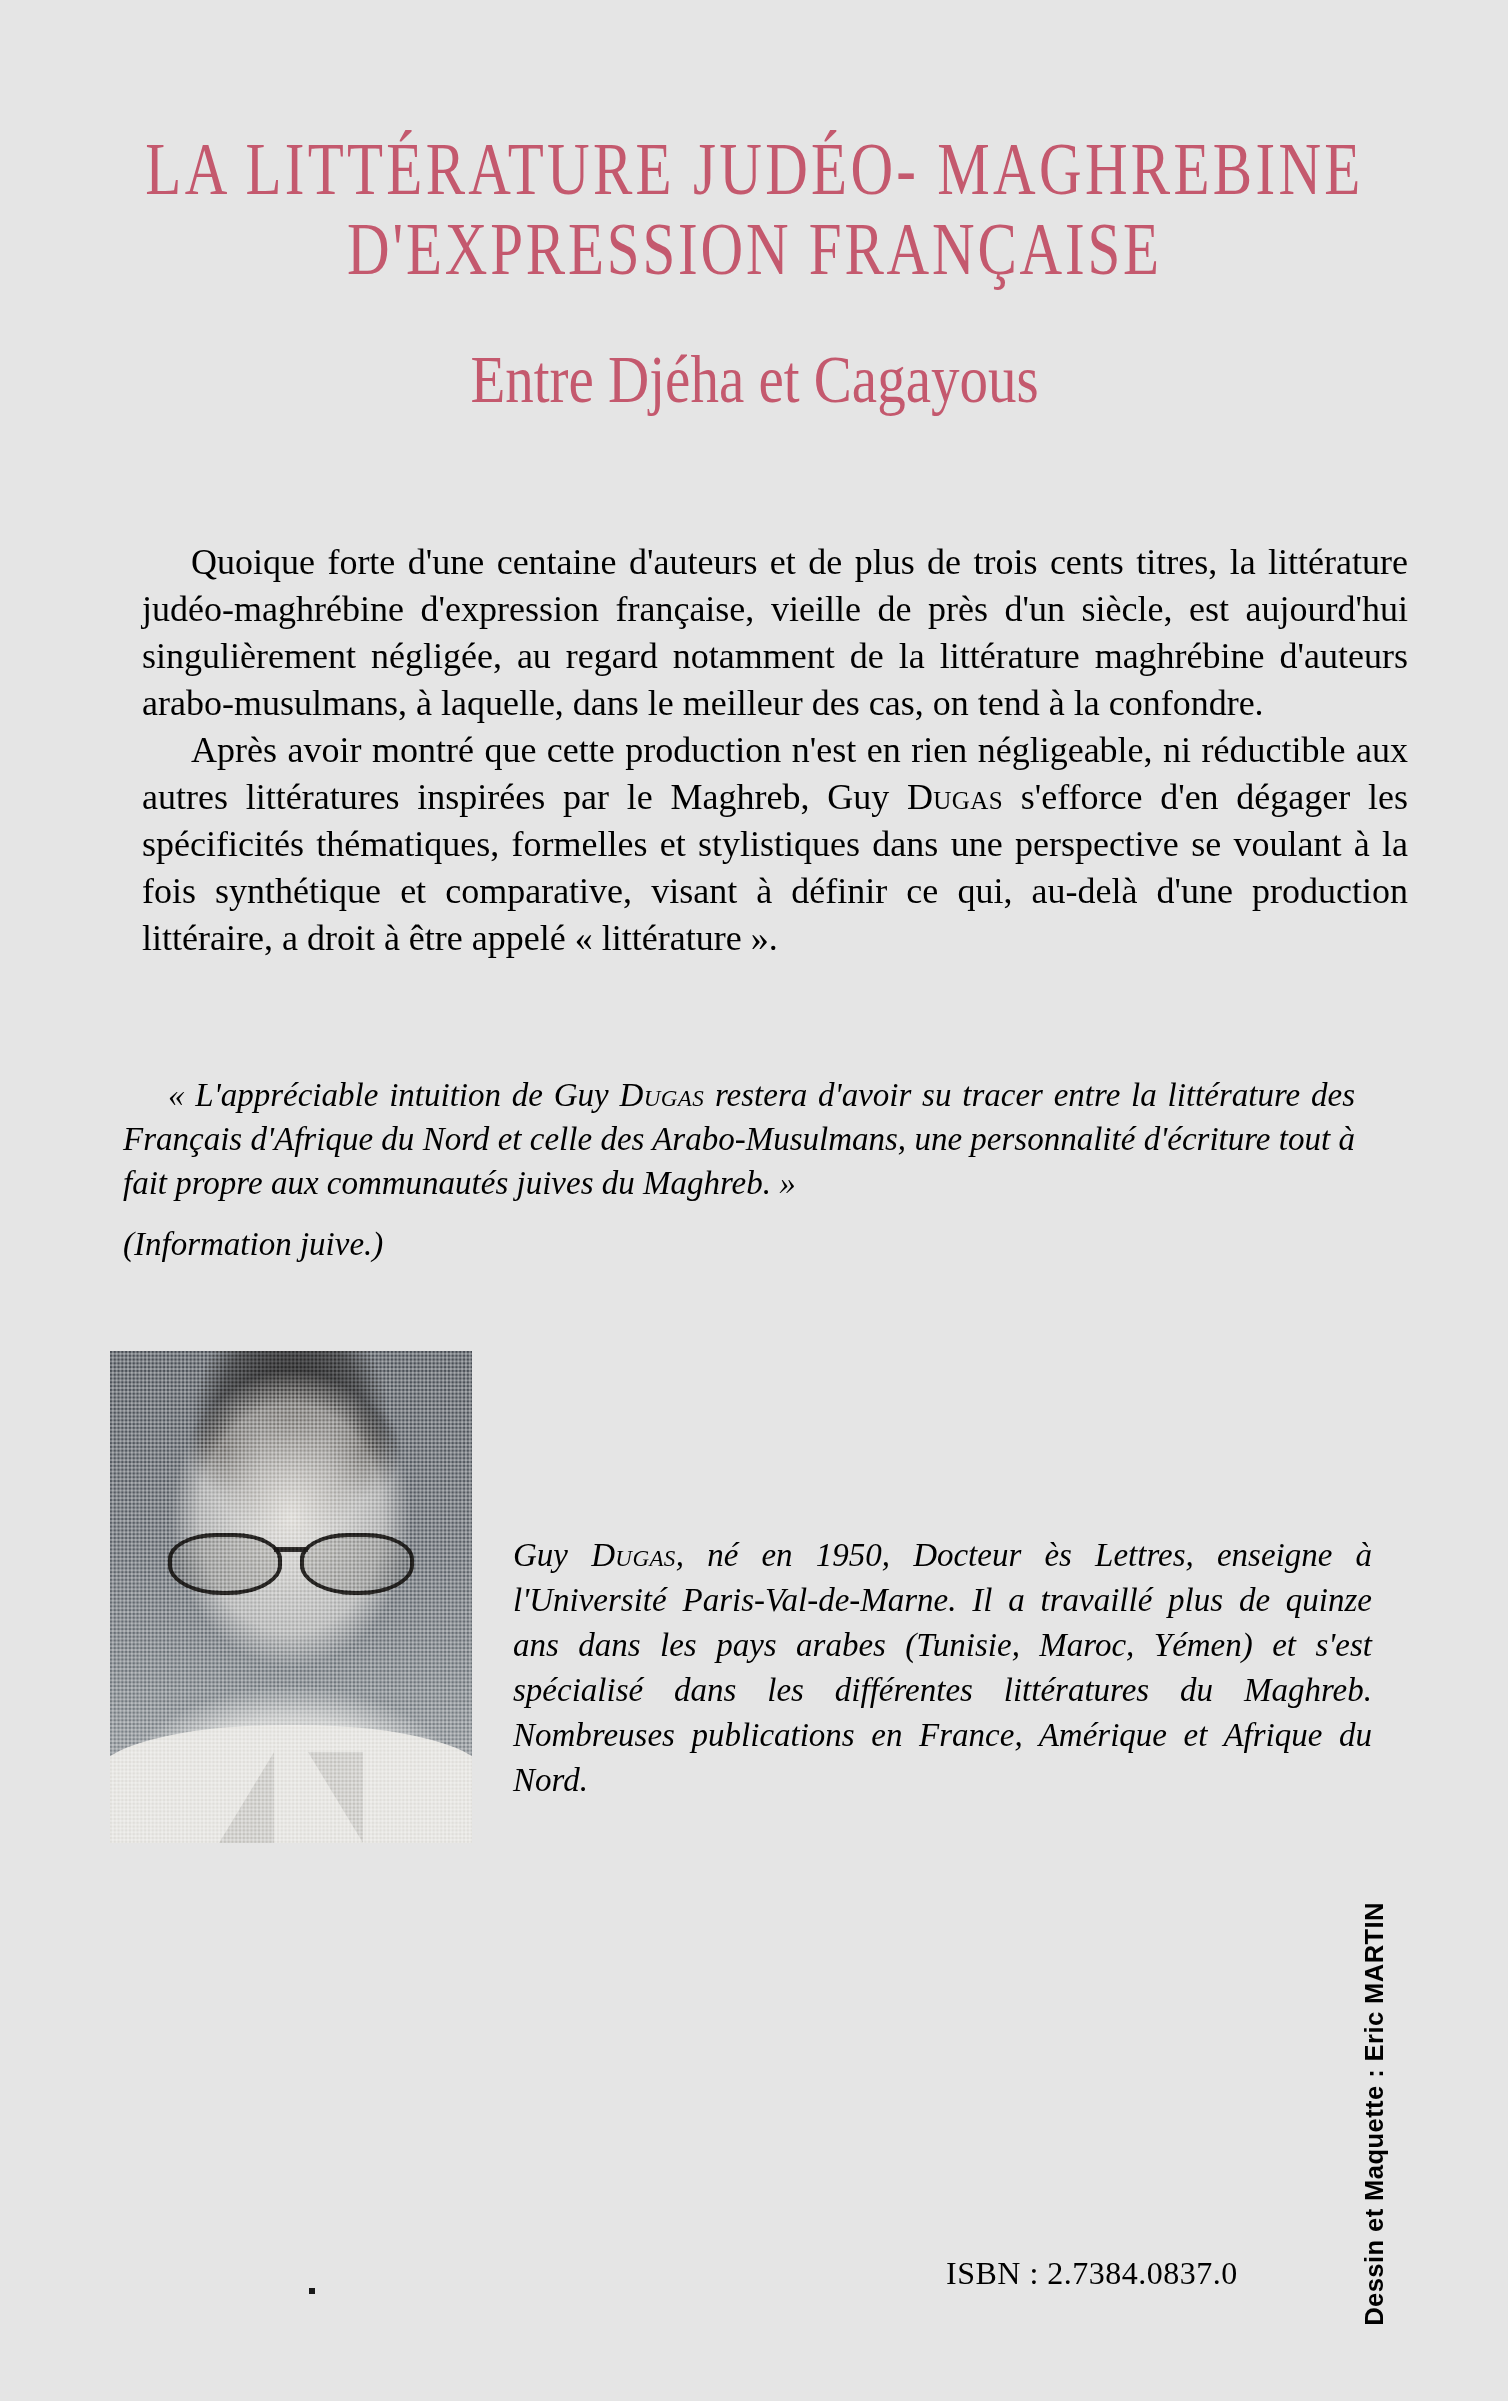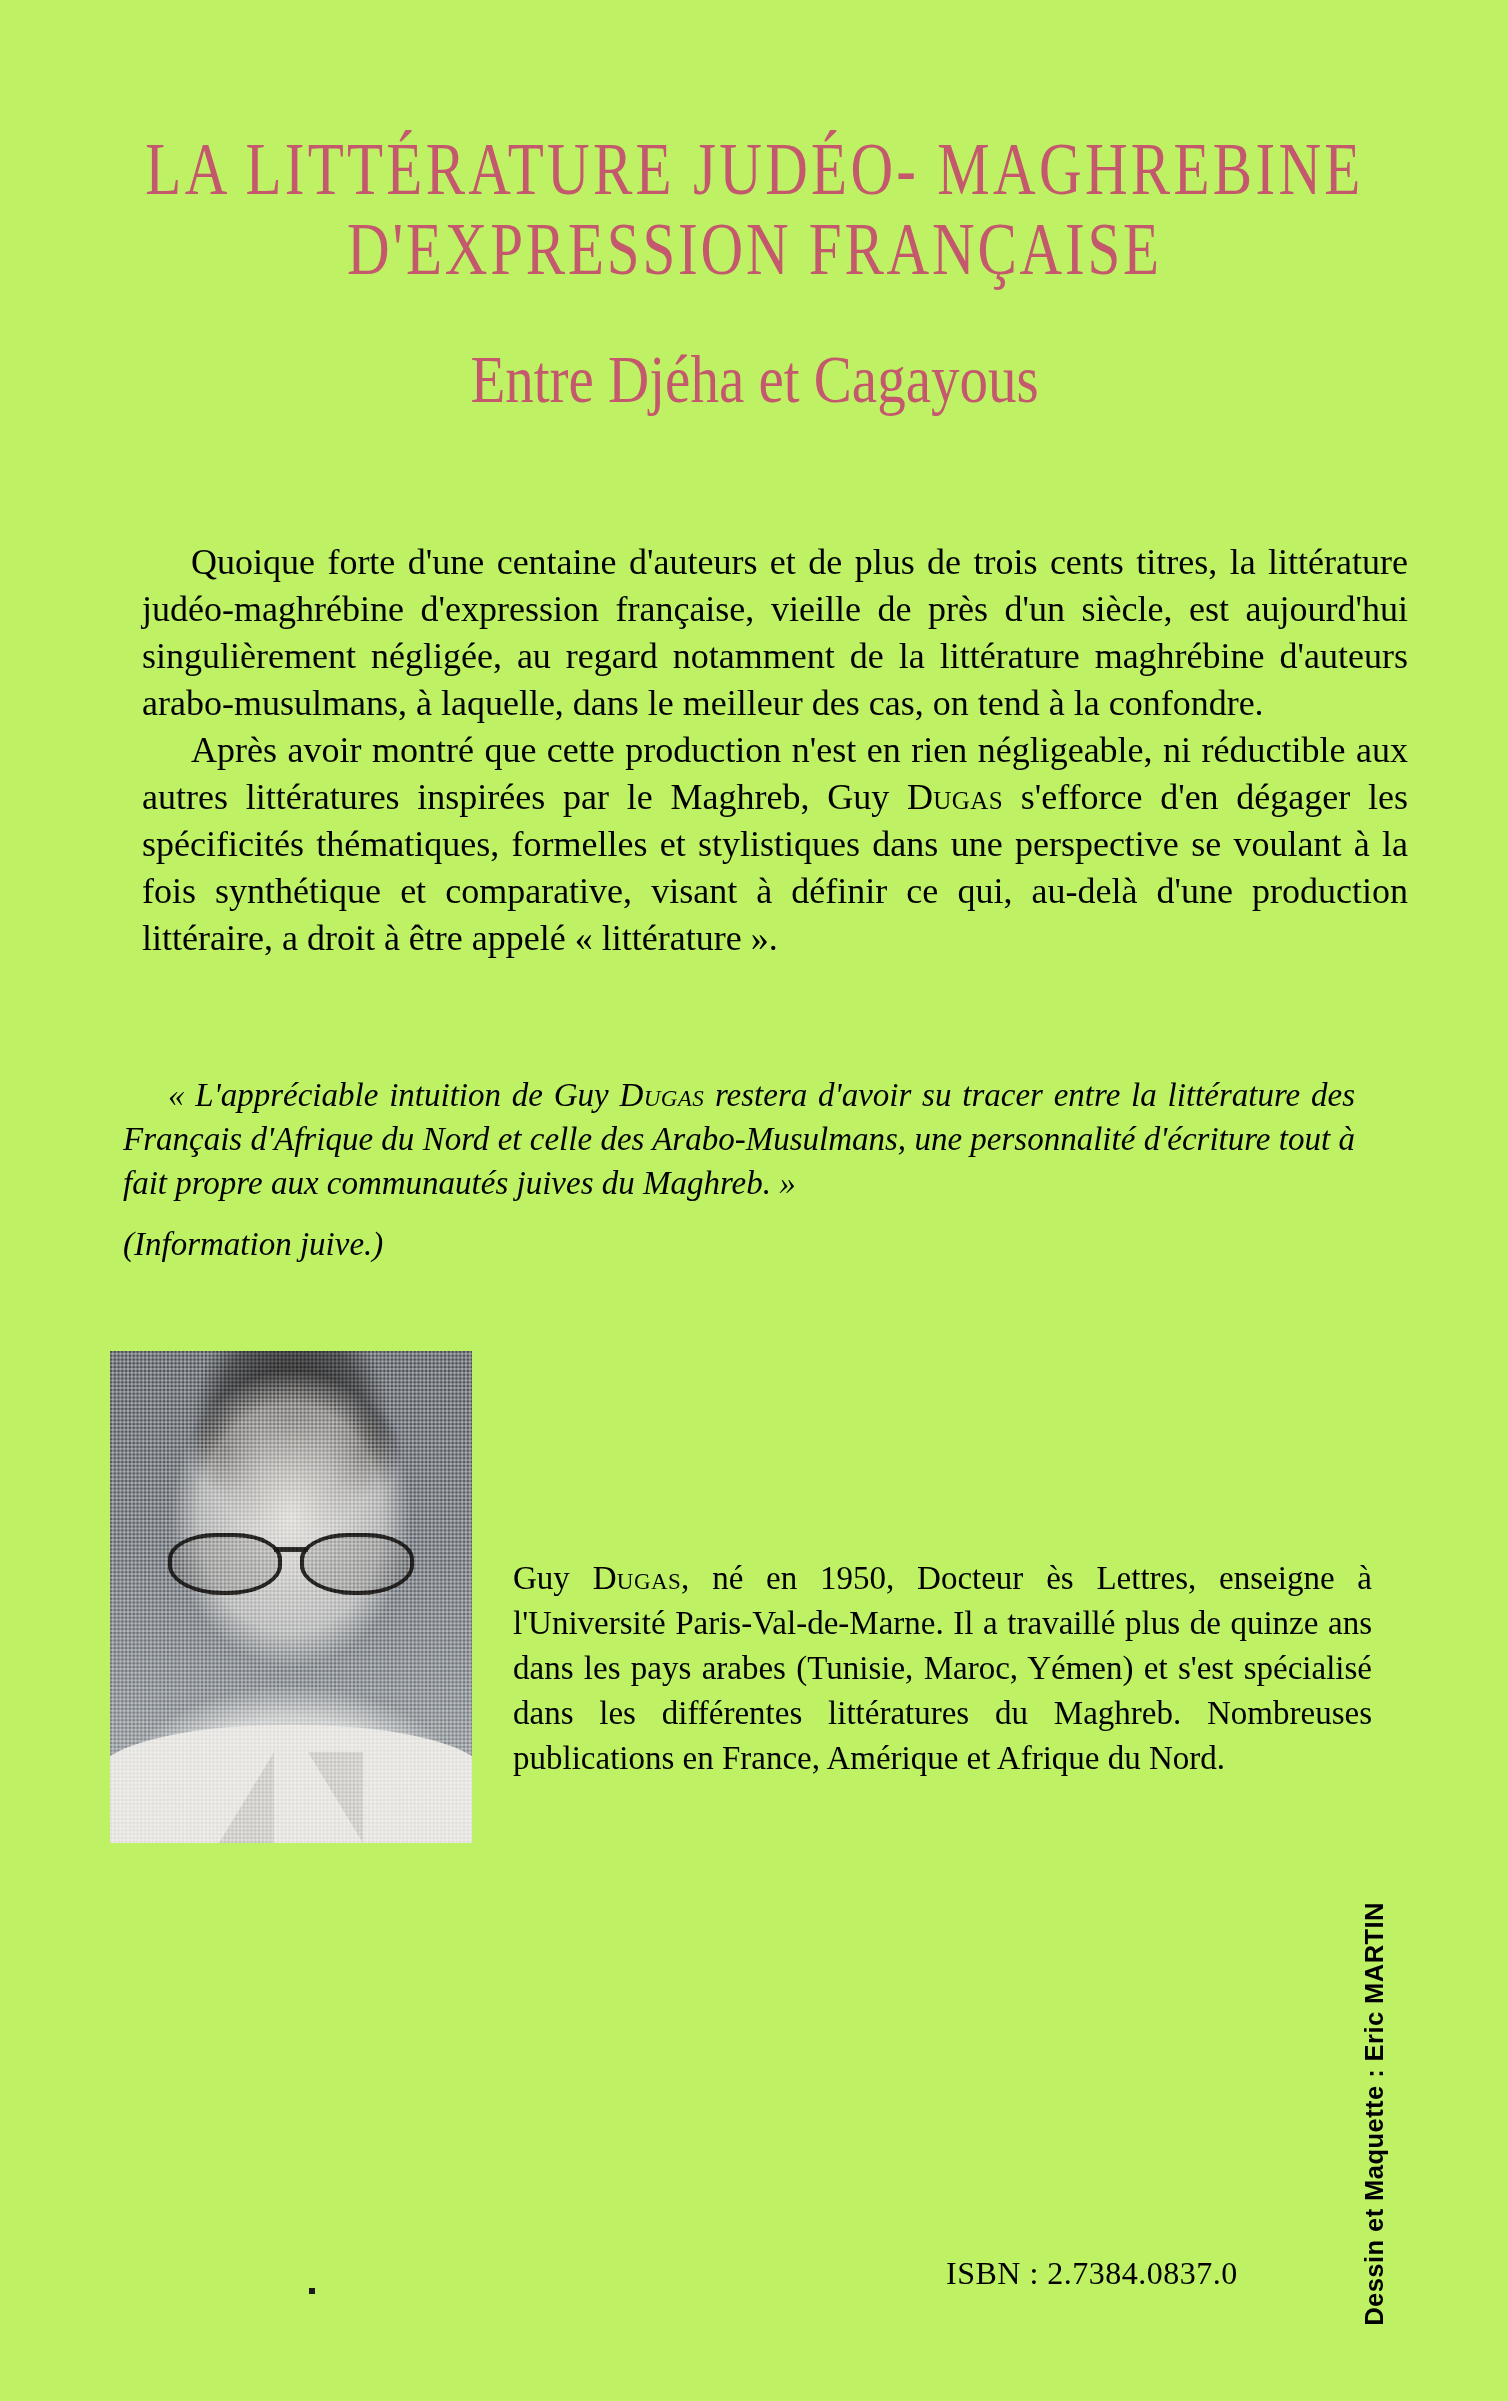--- a/index.html
+++ b/index.html
@@ -5,21 +5,21 @@
 <style>
   html, body {
     margin: 0;
     padding: 0;
     background: #ffffff;
   }
   .page {
     position: relative;
     width: 1508px;
     height: 2402px;
-    background: #bef264;
+    background: #e5e5e5;
     overflow: hidden;
     font-family: "Liberation Serif", "DejaVu Serif", serif;
     color: #000000;
   }
 
   
   .title-block {
     position: absolute;
     left: 76px;
     top: 132px;
@@ -185,22 +185,22 @@
   }
 
   
   .biography {
     position: absolute;
     left: 513px;
     top: 1533px;
     width: 859px;
     font-size: 33px;
     line-height: 45px;
+    font-style: italic;
     text-align: justify;
-    margin-top: 23px;
   }
   .biography p { margin: 0; }
 
   
   .credit {
     position: absolute;
     left: 1360px;
     top: 1902px;
     height: 38px;
     transform-origin: left top;

